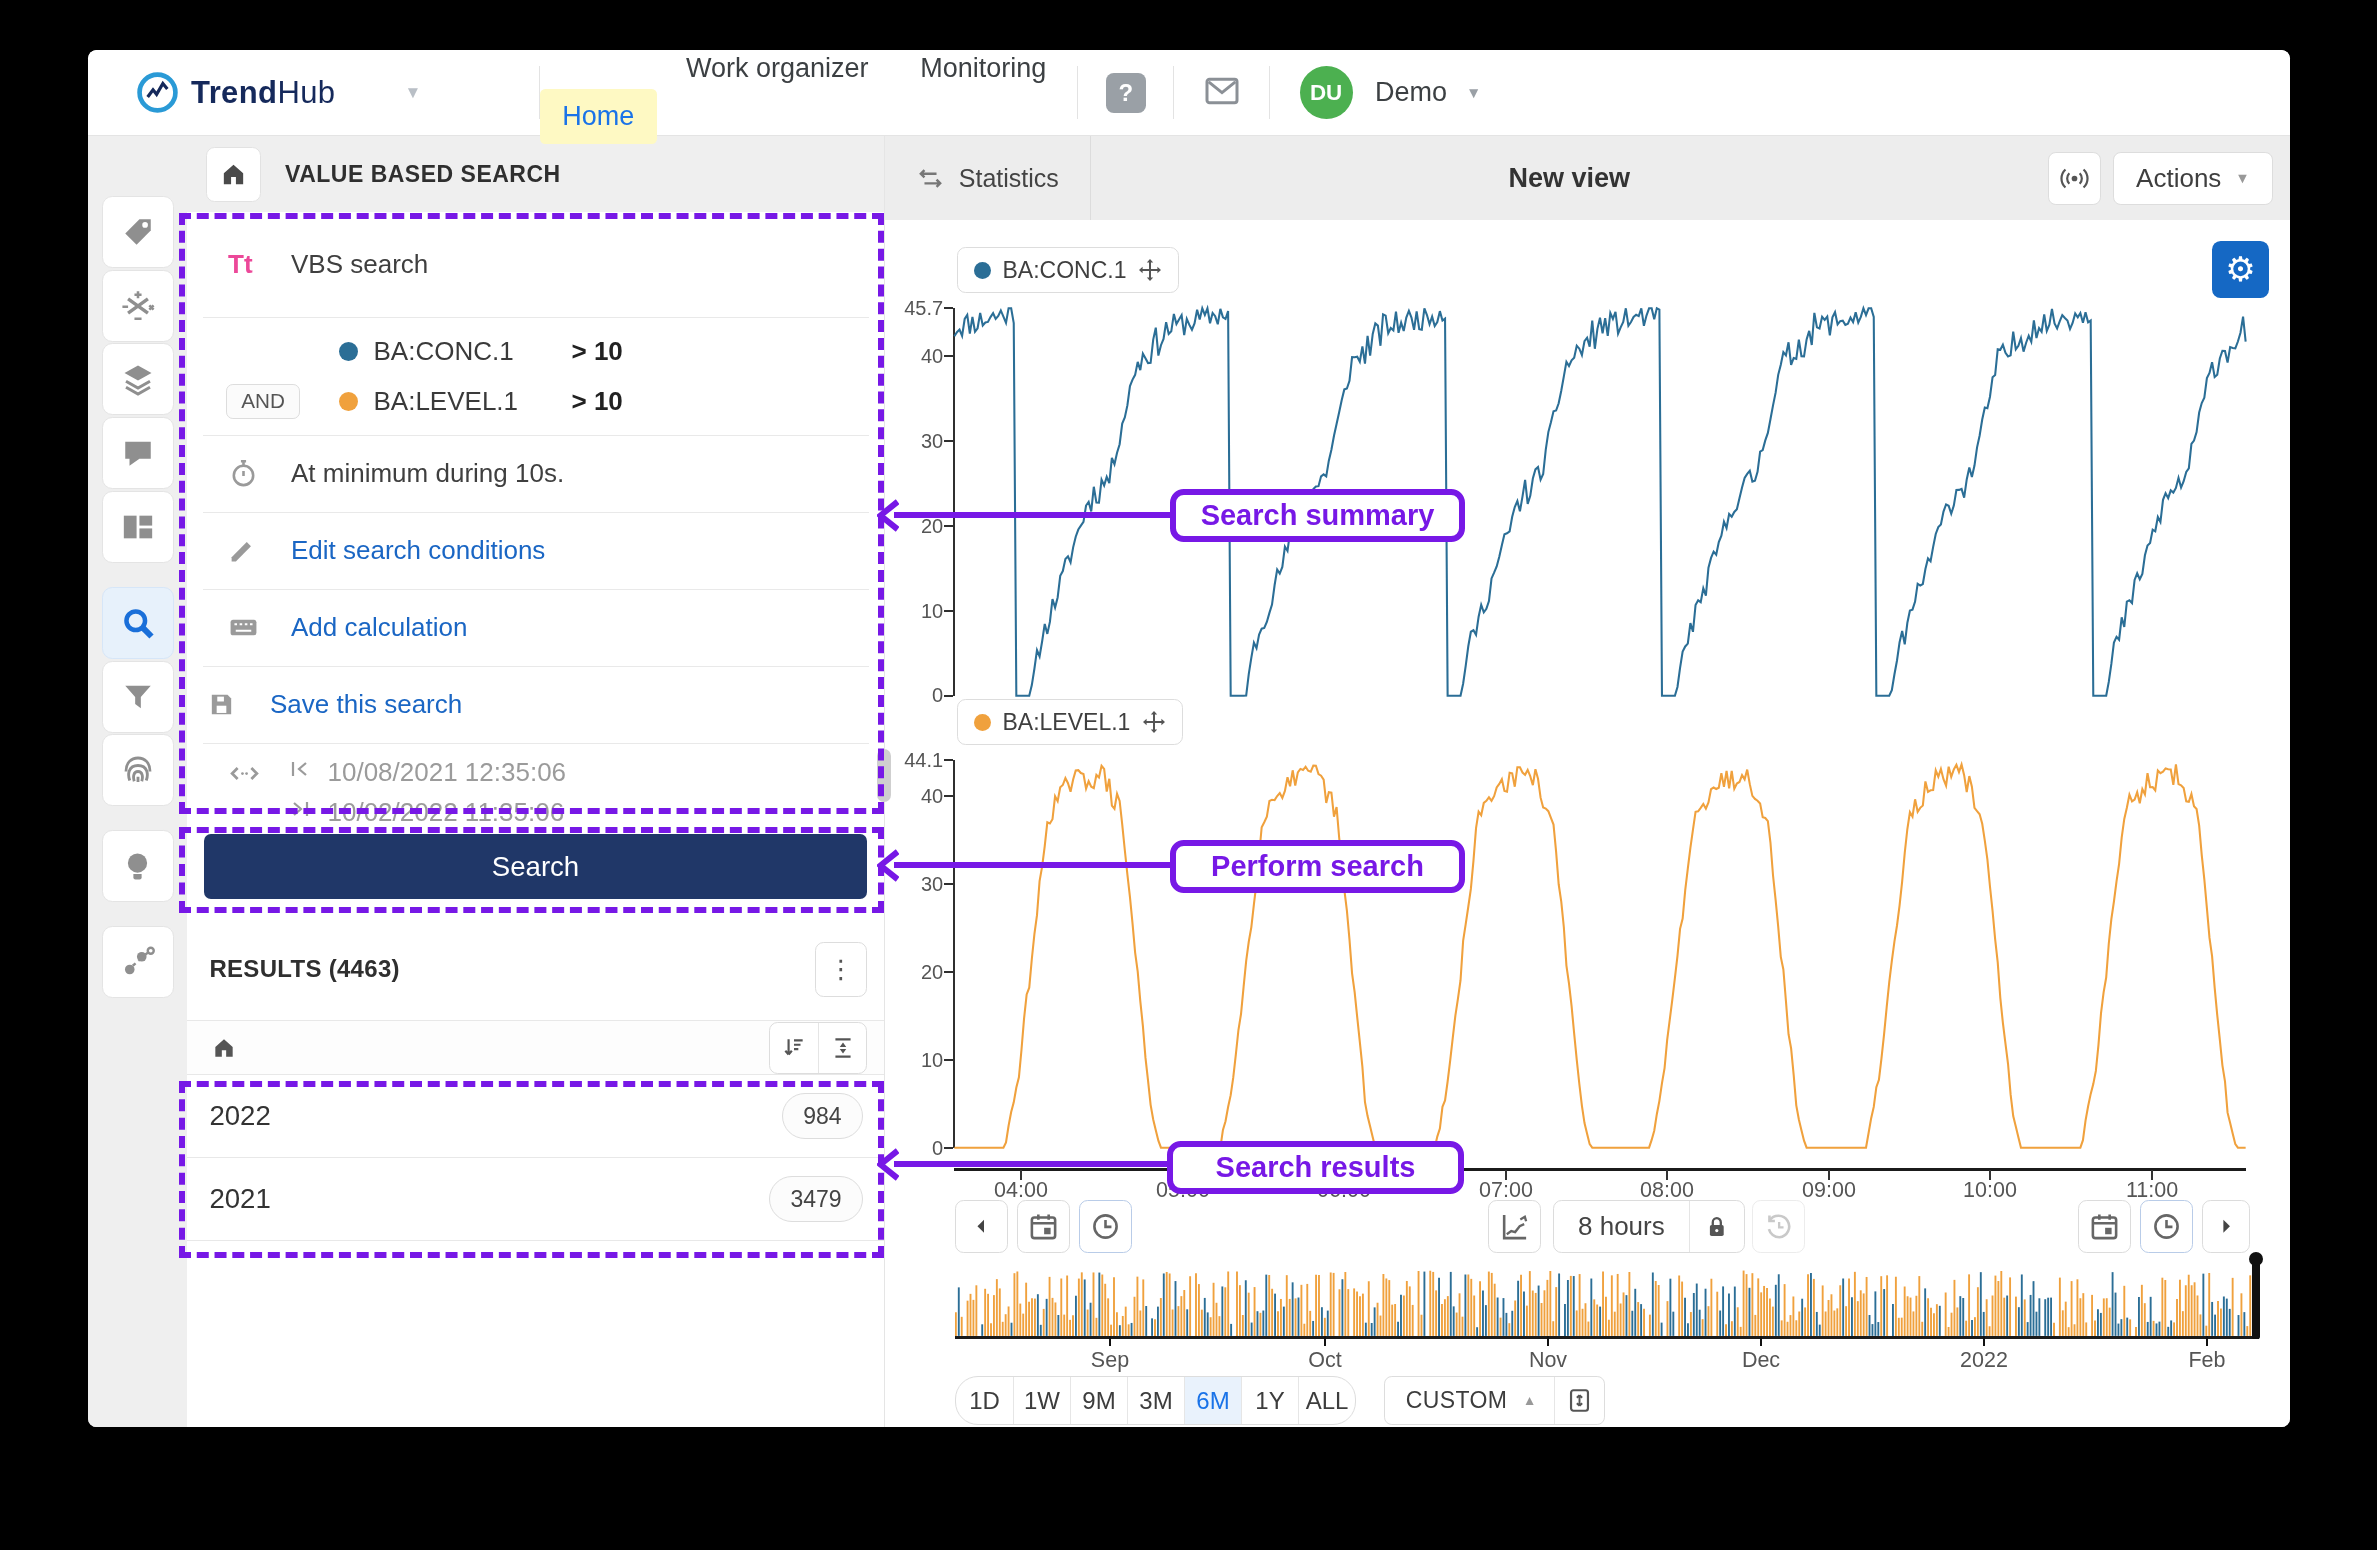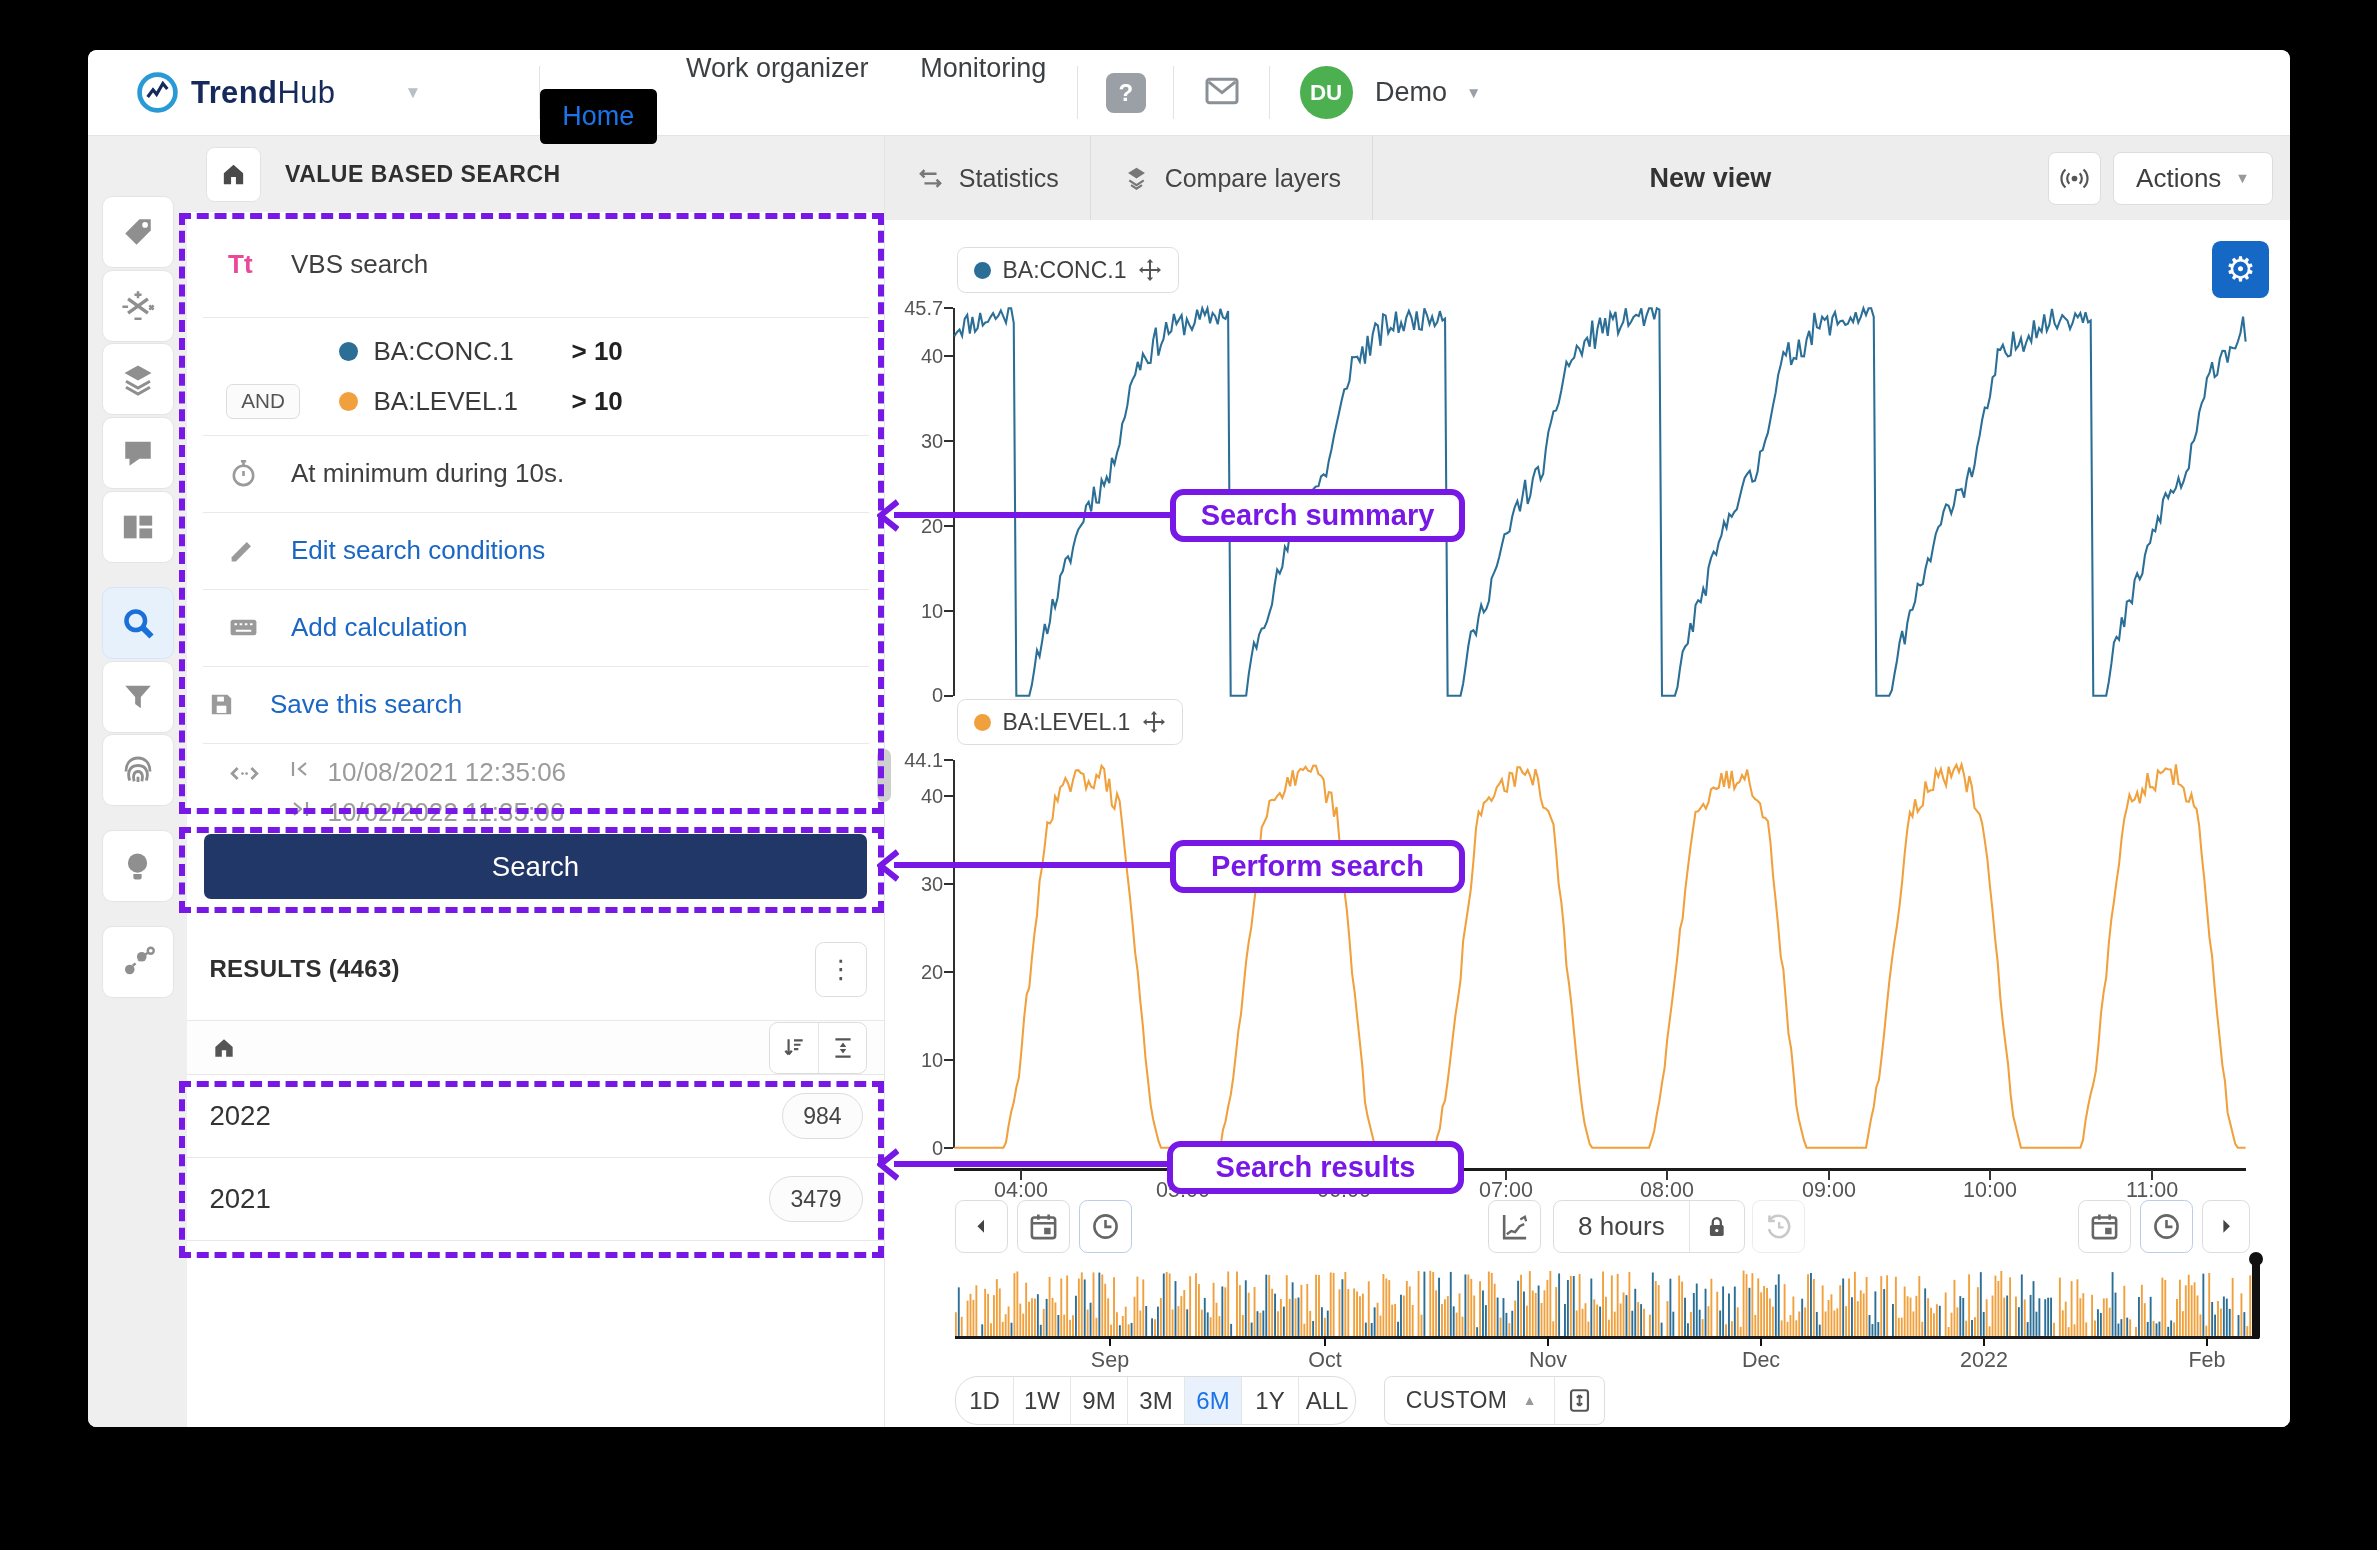--- a/index.html
+++ b/index.html
@@ -16,21 +16,21 @@
   .brand { font-size:31px; color:#15295b; margin-left:12px; letter-spacing:0.4px; }
   .brand b { font-weight:700; }
   .brand-caret { color:#b9bfc6; font-size:17px; margin-left:69px; }
   .vdiv { width:0.9px; height:53px; background:#e3e3e3; flex:none; }
   .search-zone { flex:1; display:flex; align-items:center; padding-left:29px; gap:13.8px; }
   .search-zone .mag { color:#1a6fd9; }
   .search-text { font-size:27px; color:#1a6fd9; }
   .nav-zone { display:flex; align-items:center; gap:8.6px; padding-right:31px; }
   .nav-item { font-size:27px; color:#3c4043; padding:0 22.4px; height:55px; display:flex;
     align-items:center; border-radius:5.2px; cursor:pointer; white-space:nowrap; }
-  .nav-item.active { background:#000000; color:#1a73e8;margin-top:48px; }
+  .nav-item.active { background:#fef9c3; color:#1a73e8;margin-top:48px; }
   .help-badge { width:40px; height:40px; background:#9aa0a6; border-radius:7.8px; color:#fff;
     font-size:24px; font-weight:700; display:flex; align-items:center; justify-content:center;
     margin:0 19px; position:relative; }
   .help-badge:after { content:""; position:absolute; bottom:-6.9px; left:13.8px;
     border:6px solid transparent; border-top-color:#9aa0a6; }
   .mail { color:#8b9096; margin:0 19px; }
   .avatar { width:53px; height:53px; border-radius:50%; background:#4cb050; color:#fff;
     font-size:22.4px; font-weight:700; display:flex; align-items:center; justify-content:center;
     margin-left:20.7px; }
   .user-name { font-size:27px; color:#3c4043; margin-left:13.8px; }
@@ -427,29 +427,20 @@
 
   <div class="chart-region">
     <div class="chart-header">
       <div class="ch-tab">
         <span class="t-icon">
           <svg width="29" height="29" viewBox="0 0 24 24">
               <path d="M7 5L4 8l3 3M4 8h13M17 13l3 3-3 3M20 16H7" fill="none" stroke="currentColor" stroke-width="2"></path>
             </svg>
         </span>
         <span>Statistics</span>
-      </div>
-      <div class="ch-tab">
-        <span class="t-icon">
-          <svg width="29" height="29" viewBox="0 0 24 24">
-              <path d="M12 3l7 4.5L12 12 5 7.5z" fill="currentColor"></path>
-              <path d="M6 13.5l6 4 6-4M7.5 17.5l4.5 3 4.5-3" fill="none" stroke="currentColor" stroke-width="1.8"></path>
-            </svg>
-        </span>
-        <span>Compare layers</span>
       </div>
       <div class="ch-title">New view</div>
       <div class="ch-actions">
         <div class="icon-card">
           <svg width="31" height="31" viewBox="0 0 24 24">
               <circle cx="12" cy="12" r="2.2" fill="currentColor"></circle>
               <path d="M8 8a5.6 5.6 0 000 8M16 8a5.6 5.6 0 010 8M5 5a9.5 9.5 0 000 14M19 5a9.5 9.5 0 010 14" fill="none" stroke="currentColor" stroke-width="1.7"></path>
             </svg>
         </div>
         <div class="actions-btn">

